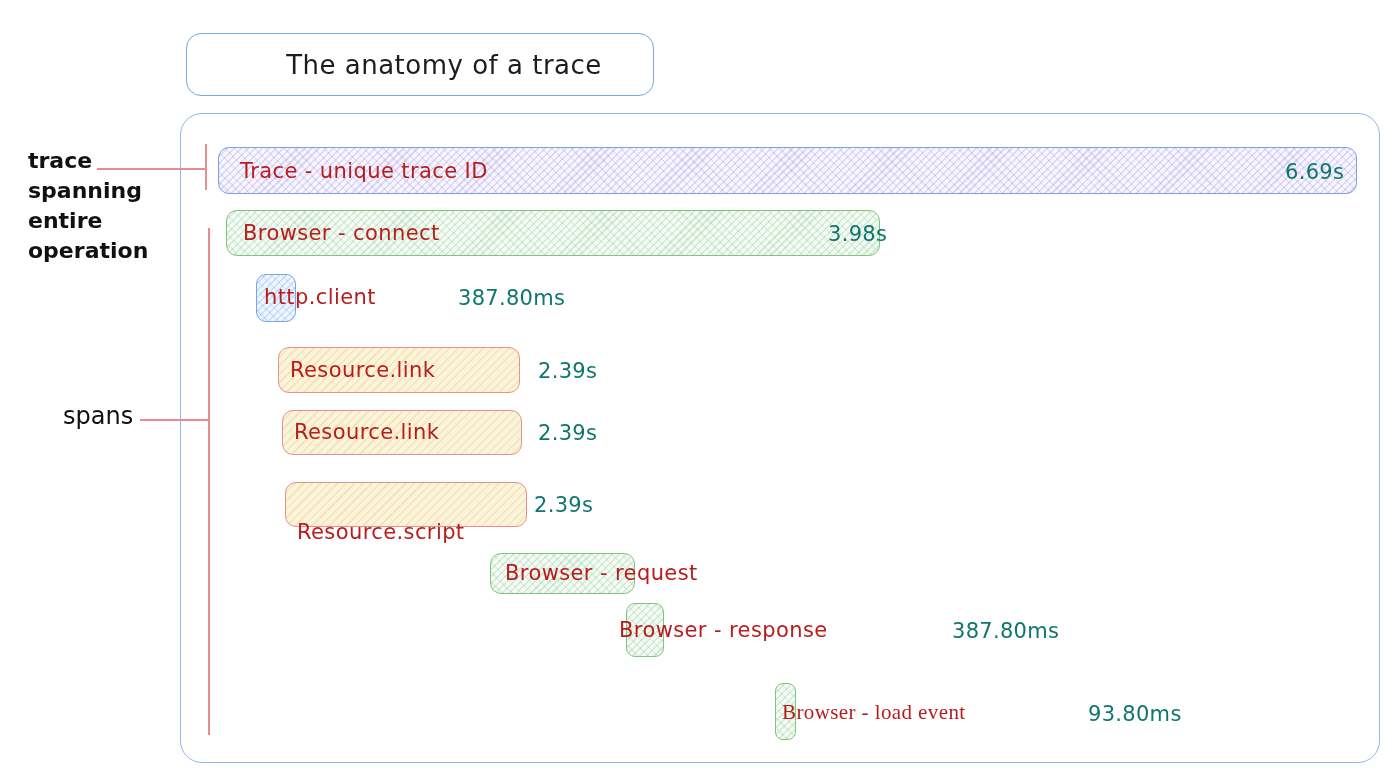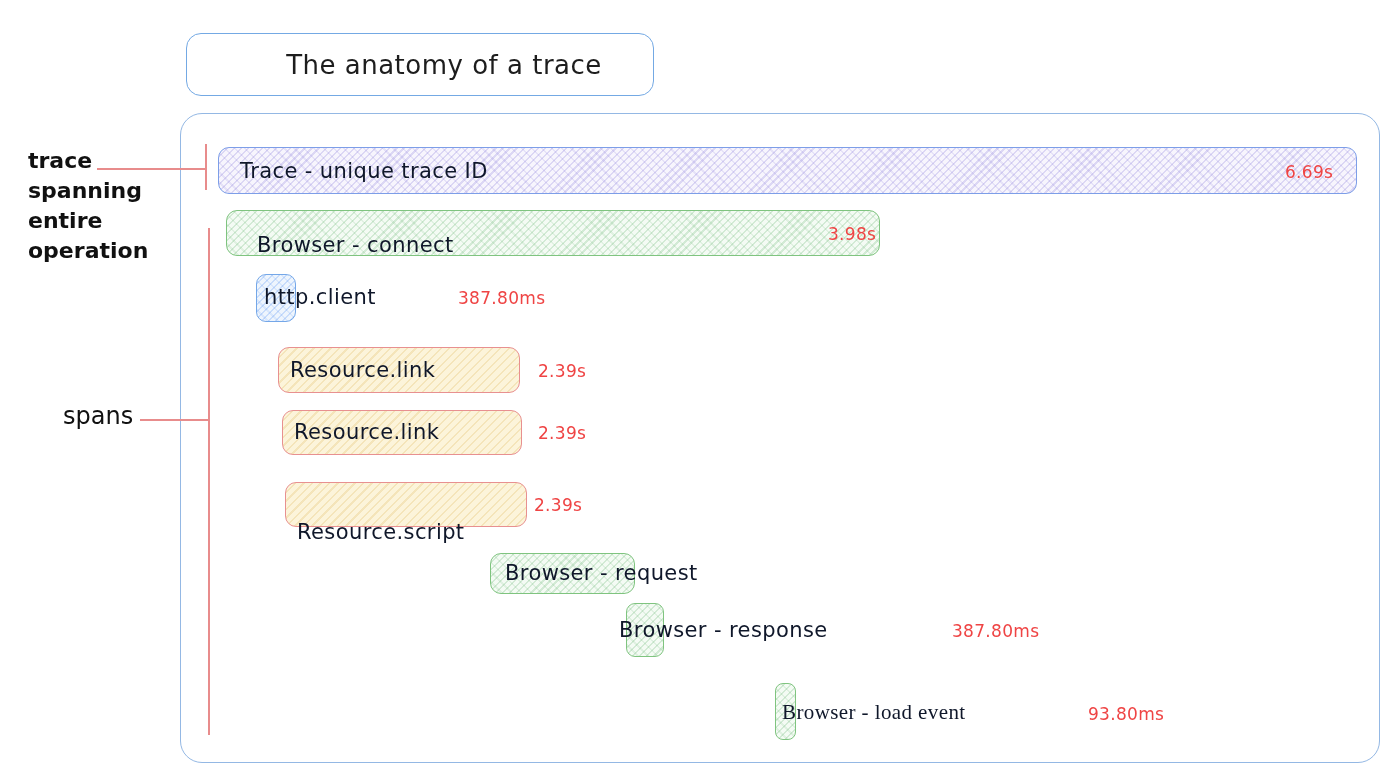--- a/index.html
+++ b/index.html
@@ -49,25 +49,25 @@
       repeating-linear-gradient(45deg, rgba(66,133,244,.12) 0 1.6px, transparent 1.6px 7px);
   }
   .box.yellow{
     border:1.6px solid #e89090;background-color:#fcf4da;
     background-image:
       repeating-linear-gradient(135deg, rgba(222,182,88,.25) 0 1.6px, transparent 1.6px 6px);
   }
   
   .lbl{
     position:absolute;transform:translateY(-50%);font-size:21px;letter-spacing:.4px;
-    white-space:nowrap;color:#0f172a;
+    white-space:nowrap;color:#b91c1c;
   }
   .dur{
-    position:absolute;transform:translateY(-50%);font-size:17px;letter-spacing:.3px;
-    white-space:nowrap;color:#ef4444;
+    position:absolute;transform:translateY(-50%);font-size:21px;letter-spacing:.3px;
+    white-space:nowrap;color:#0f766e;
   }
 </style>
 </head>
 <body>
 
 <div class="canvas">
 
   <div class="title-box">
     <span>The anatomy of a trace</span>
   </div>
@@ -83,21 +83,21 @@
 
   <div class="ann ann-spans" style="left:63px;top:402px;">spans</div>
   <div class="rline h" style="left:140px;top:419px;width:69px;"></div>
   <div class="rline v" style="left:208px;top:228px;height:507px;"></div>
 
   <div class="box purple" style="left:218px;top:147px;width:1137px;height:45px;"></div>
   <span class="lbl" style="left:240px;top:171px;">Trace - unique trace ID</span>
   <span class="dur" style="left:1285px;top:172px;">6.69s</span>
 
   <div class="box green" style="left:226px;top:210px;width:652px;height:44px;"></div>
-  <span class="lbl" style="left:257px;top:233px;margin-top:12px;">Browser - connect</span>
+  <span class="lbl" style="left:243px;top:233px;">Browser - connect</span>
   <span class="dur" style="left:828px;top:234px;">3.98s</span>
 
   <div class="box blue" style="left:256px;top:274px;width:38px;height:46px;"></div>
   <span class="lbl" style="left:264px;top:297px;">http.client</span>
   <span class="dur" style="left:458px;top:298px;">387.80ms</span>
 
   <div class="box yellow" style="left:278px;top:347px;width:240px;height:44px;"></div>
   <span class="lbl" style="left:290px;top:370px;">Resource.link</span>
   <span class="dur" style="left:538px;top:371px;">2.39s</span>
 

